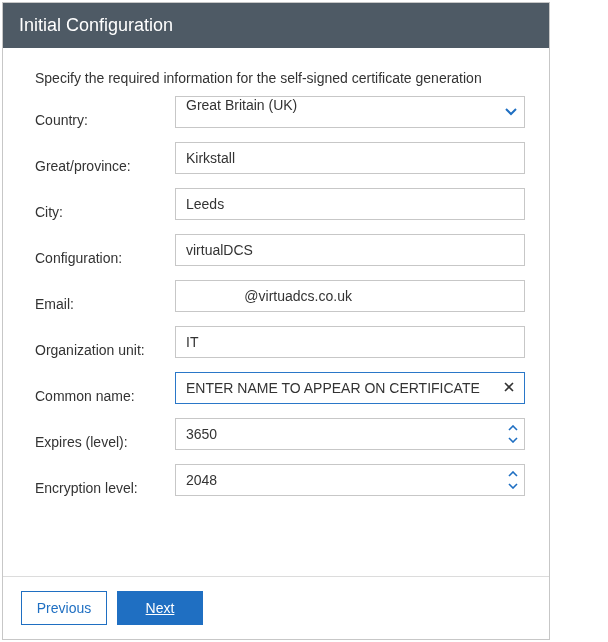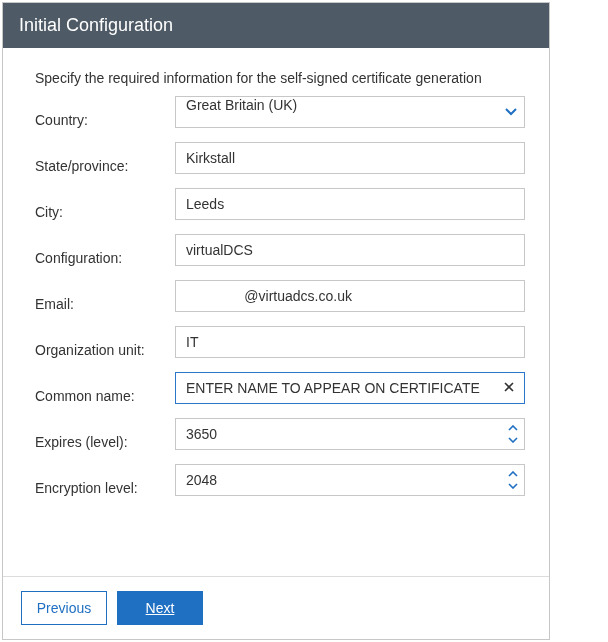--- a/index.html
+++ b/index.html
@@ -153,21 +153,21 @@
         </div>
         <span class="dropdown-arrow">
           <svg width="12" height="8" viewBox="0 0 12 8">
               <path d="M1 1 L6 6 L11 1" fill="none" stroke="currentColor" stroke-width="2"></path>
             </svg>
         </span>
       </div>
     </div>
 
     <div class="form-row">
-      <div class="form-label">State/province:</div>
+      <div class="form-label">Great/province:</div>
       <div class="form-control-wrap">
         <input class="text-input" type="text" value="Kirkstall" style="">
       </div>
     </div>
 
     <div class="form-row">
       <div class="form-label">City:</div>
       <div class="form-control-wrap">
         <input class="text-input" type="text" value="Leeds" style="">
       </div>

